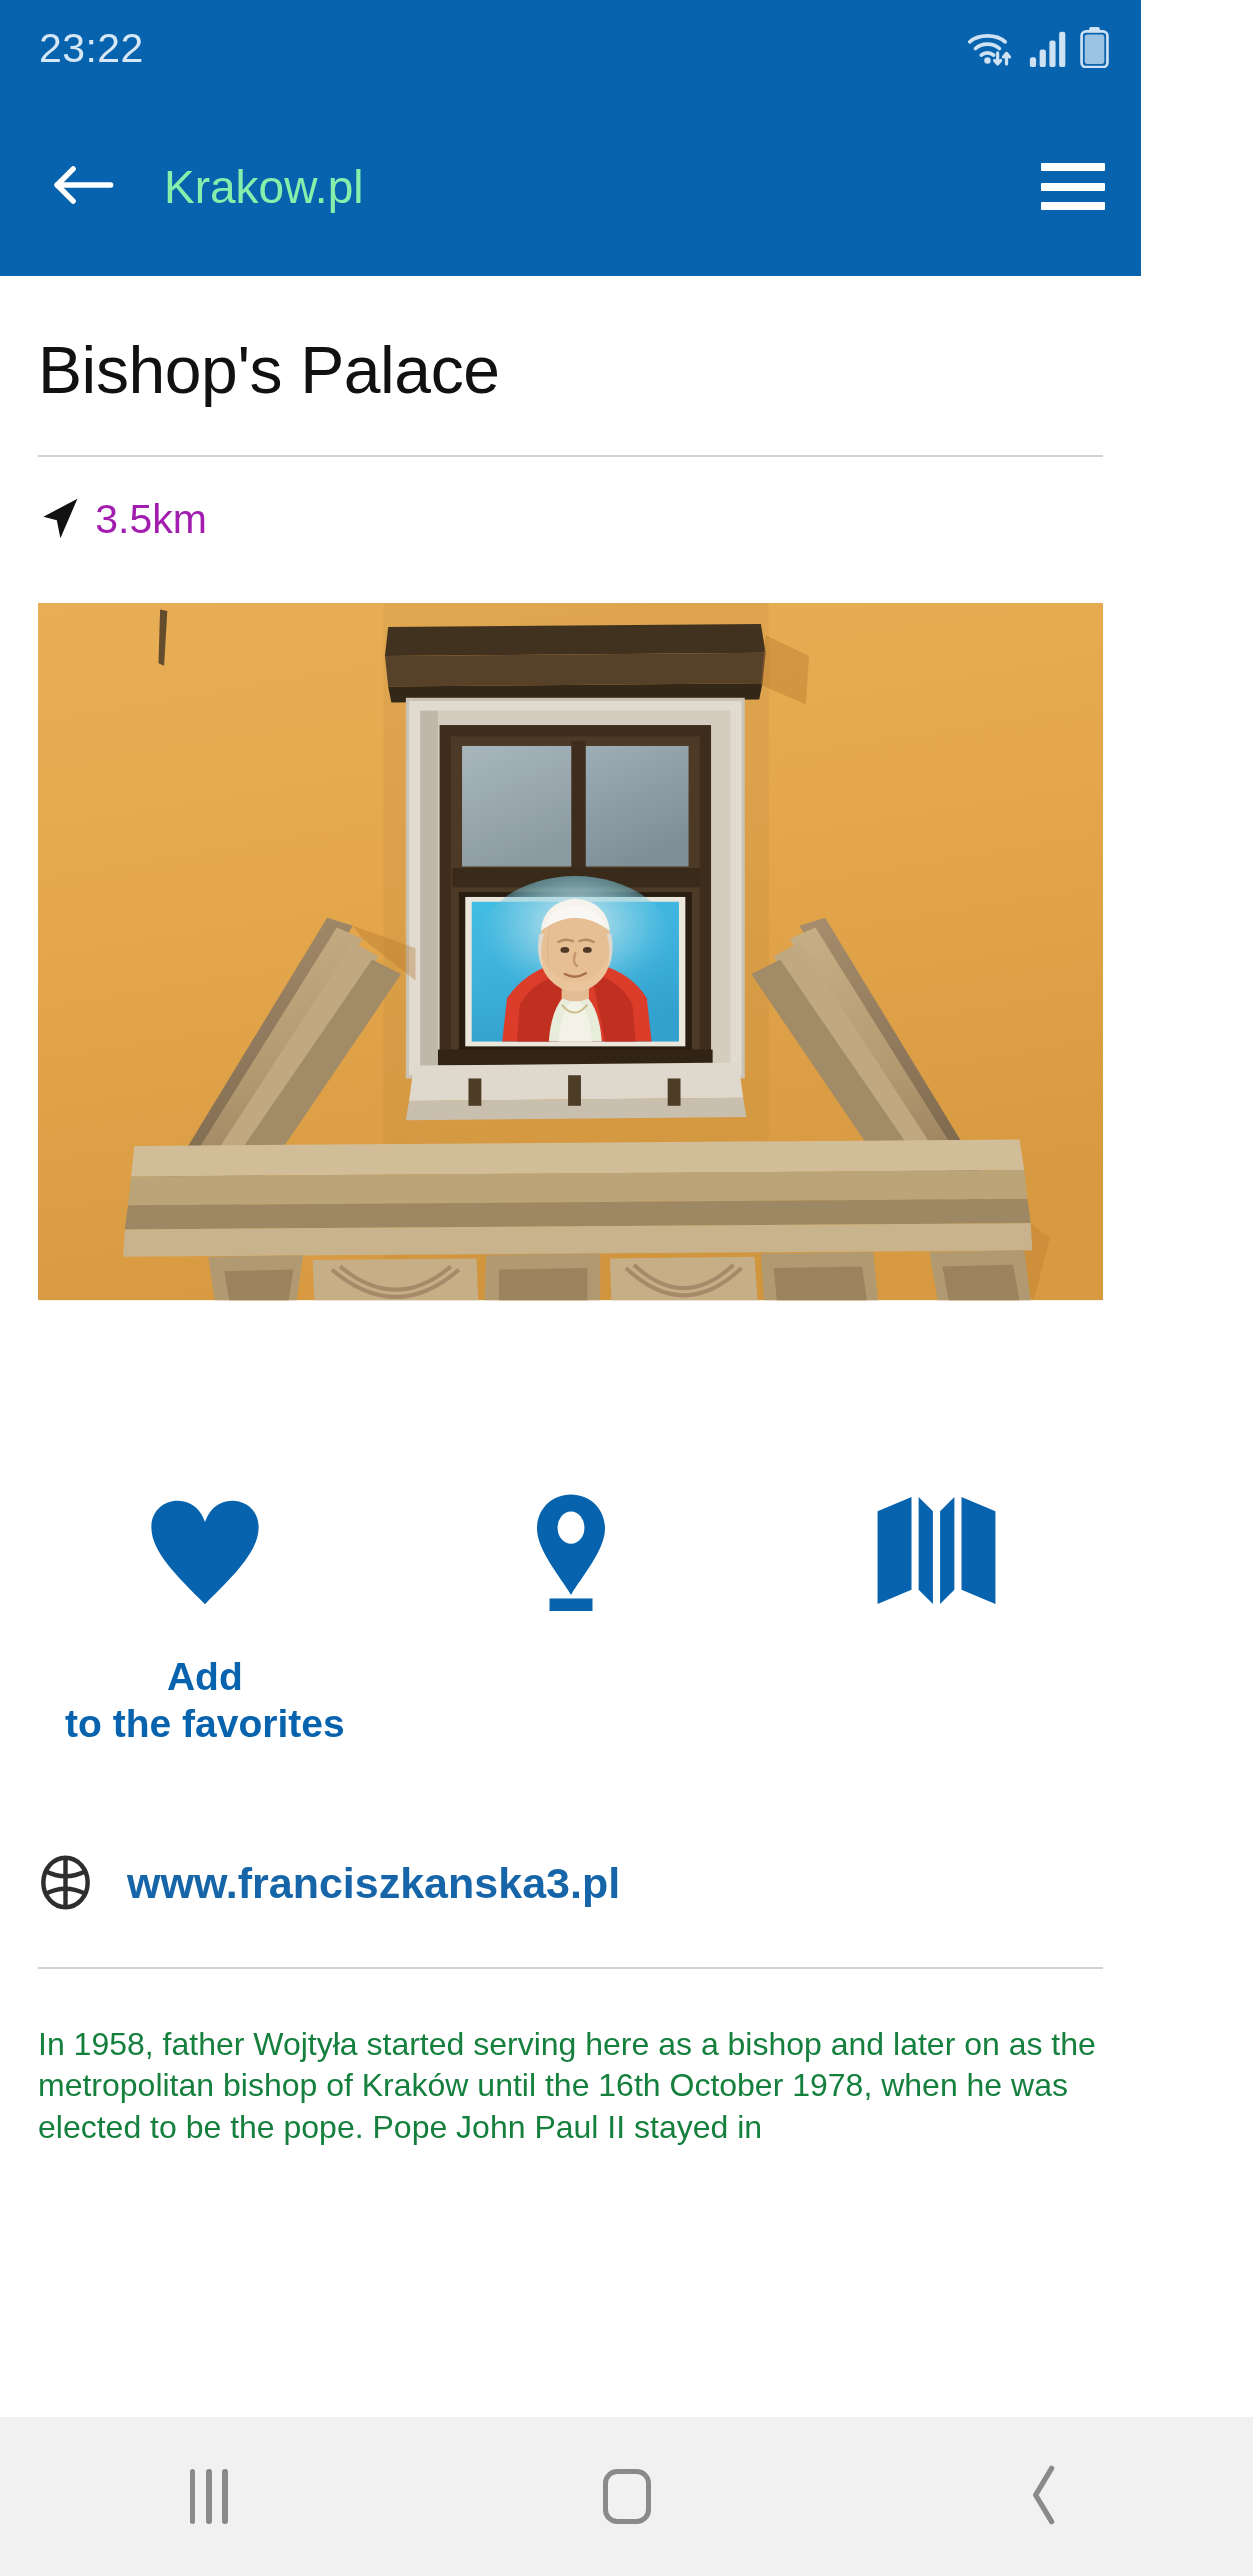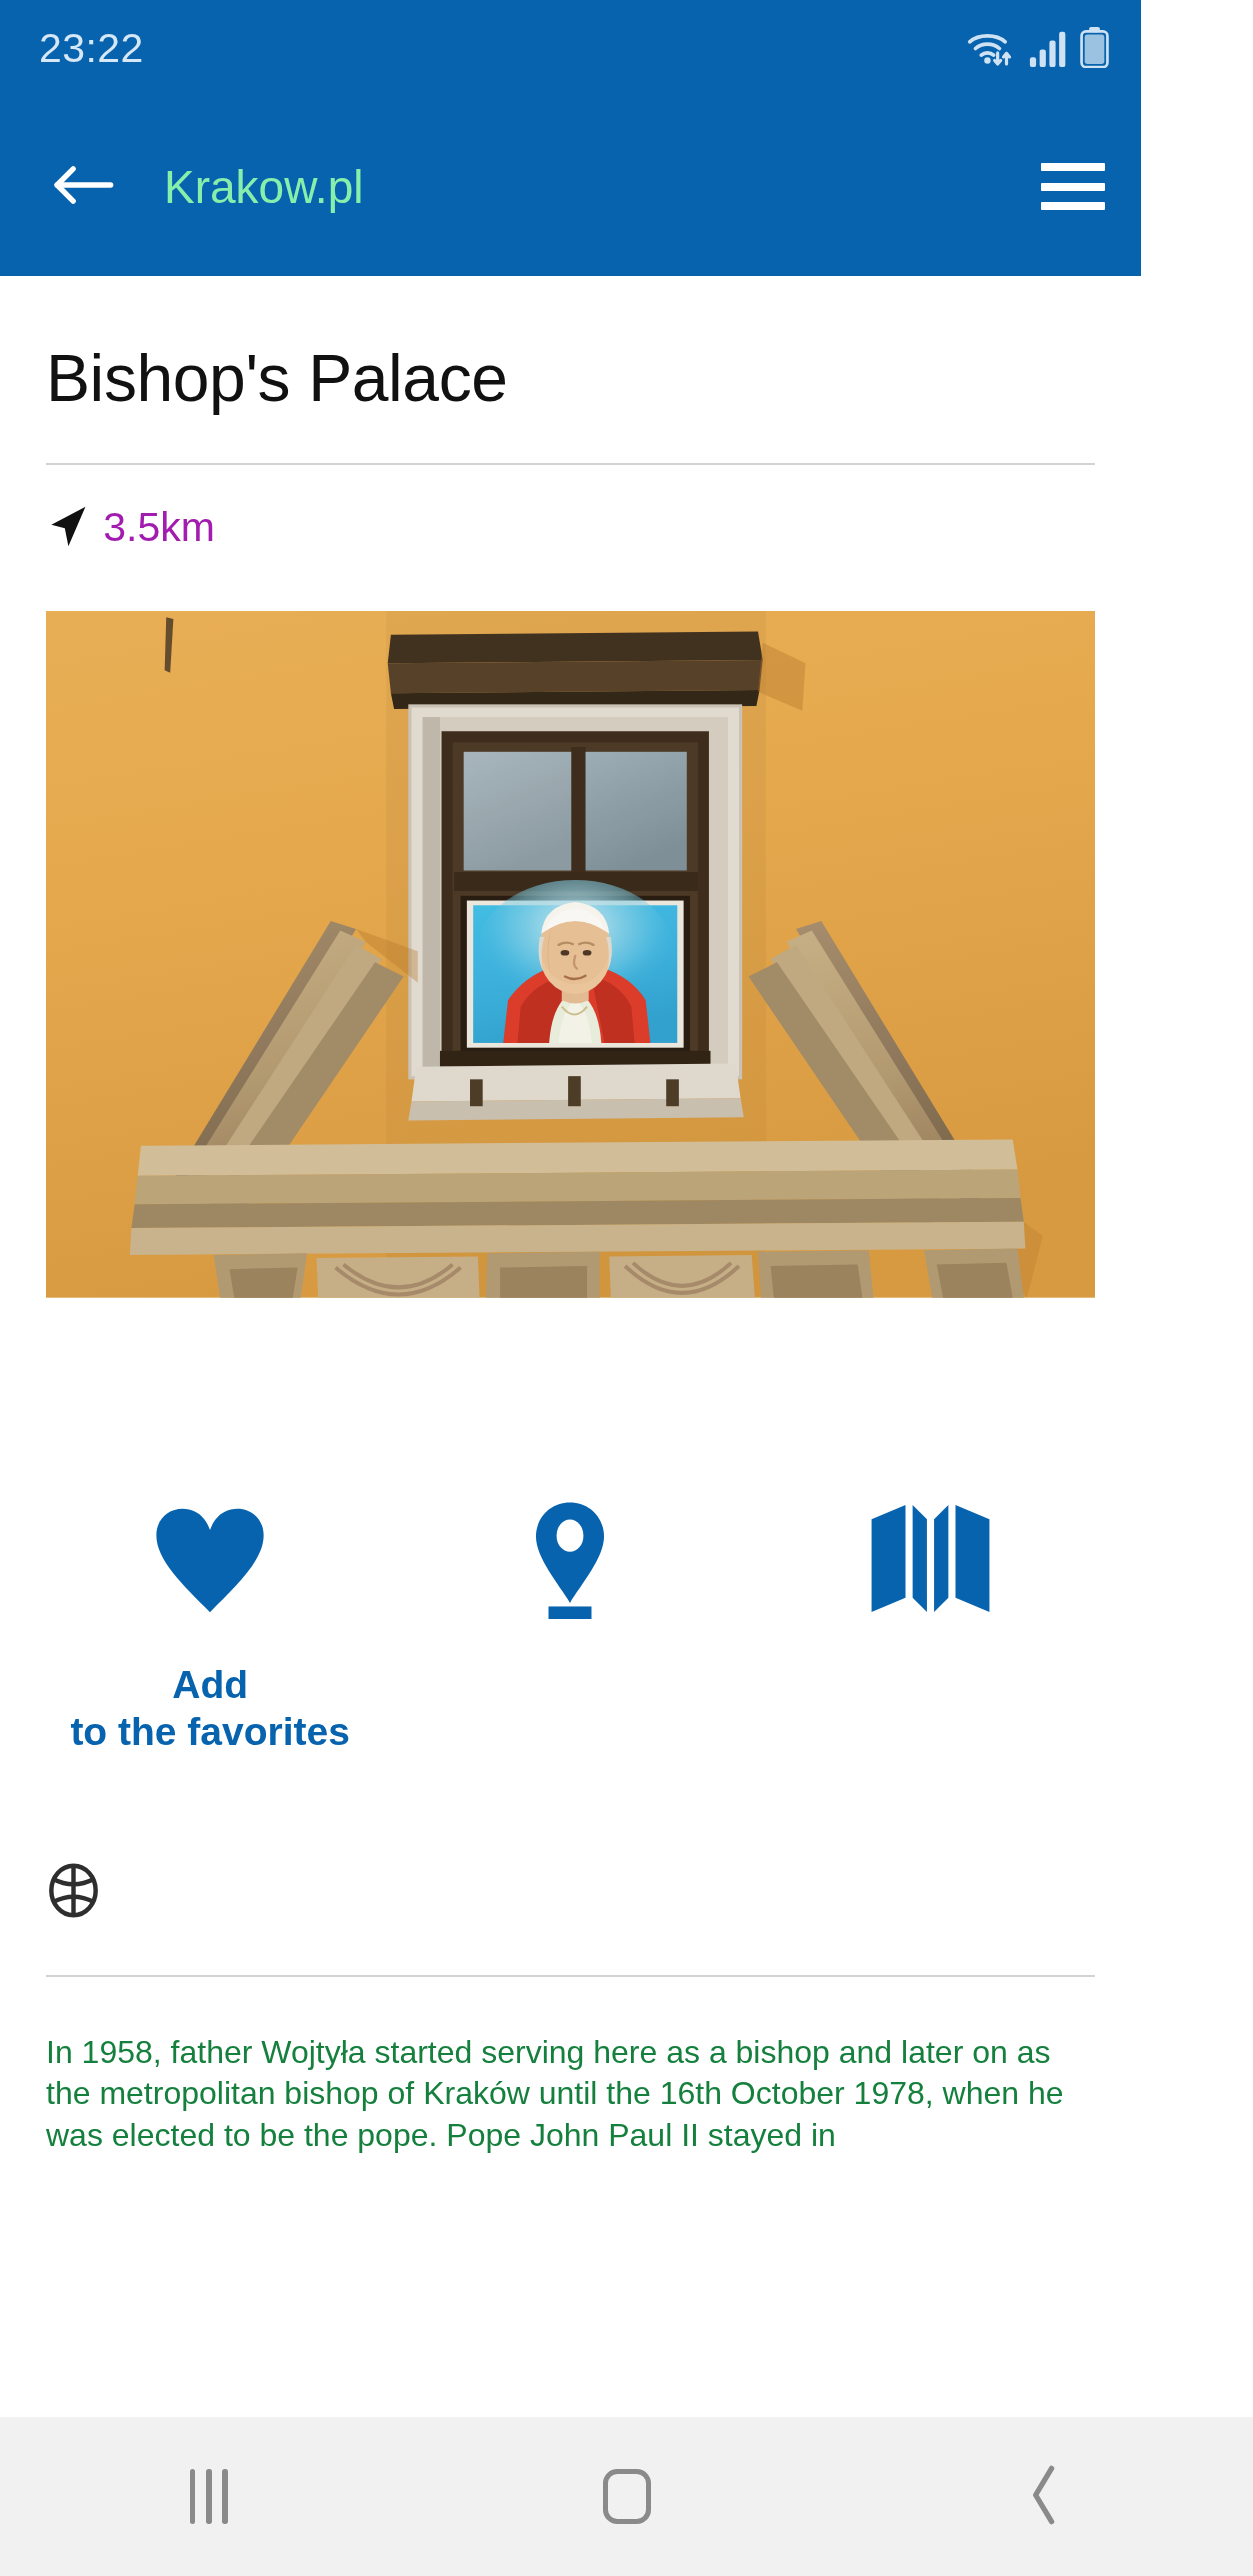--- a/index.html
+++ b/index.html
@@ -23,21 +23,21 @@
   .appbar {
     height:179px; background:#0763ae; display:flex; align-items:center;
     padding:0 36px 0 47px;
   }
   .back-btn { width:72px; height:72px; display:flex; align-items:center; justify-content:center; }
   .app-title { color:#86efac; font-size:46px; margin-left:45px; flex:1; white-space:nowrap; }
   .menu-btn { width:77px; height:77px; display:flex; flex-direction:column; justify-content:center; gap:11.6px; align-items:flex-end; }
   .menu-btn i { display:block; width:64px; height:8px; background:#fff; border-radius:0.9px; }
 
   
-  .content { padding:12px; }
+  .content { padding:4px; }
   .poi-title {
     font-size:66px; color:#111; padding:52px 34px 0 34px; letter-spacing:-0.4px;
     white-space:nowrap;
   }
   .divider { height:1.8px; background:#d3d3d5; margin:47px 34px 0 34px; }
 
   .addr-row {
     display:flex; align-items:flex-end; justify-content:space-between;
     padding:38px 34px 0 34px;
   }
@@ -349,20 +349,21 @@
 
     <div class="link-row">
       <span>
         <svg width="55" height="55" viewBox="0 0 62 62">
           <ellipse cx="31" cy="31" rx="25" ry="28" fill="none" stroke="#2e2e2e" stroke-width="5"></ellipse>
           <path d="M31 3 V59" stroke="#2e2e2e" stroke-width="5" fill="none"></path>
           <path d="M8 18 Q31 30, 54 18" stroke="#2e2e2e" stroke-width="5" fill="none"></path>
           <path d="M8 44 Q31 32, 54 44" stroke="#2e2e2e" stroke-width="5" fill="none"></path>
         </svg>
       </span>
+      <span class="link-text">www.franciszkanska3.pl</span>
     </div>
 
     <div class="divider2"></div>
 
     <div class="desc">In 1958, father Wojtyła started serving here as a bishop and later on as the metropolitan bishop of Kraków until the 16th October 1978, when he was elected to be the pope. Pope John Paul II stayed in</div>
 
   </div>
 
   <div class="navbar">
     <div class="nav-btn">

